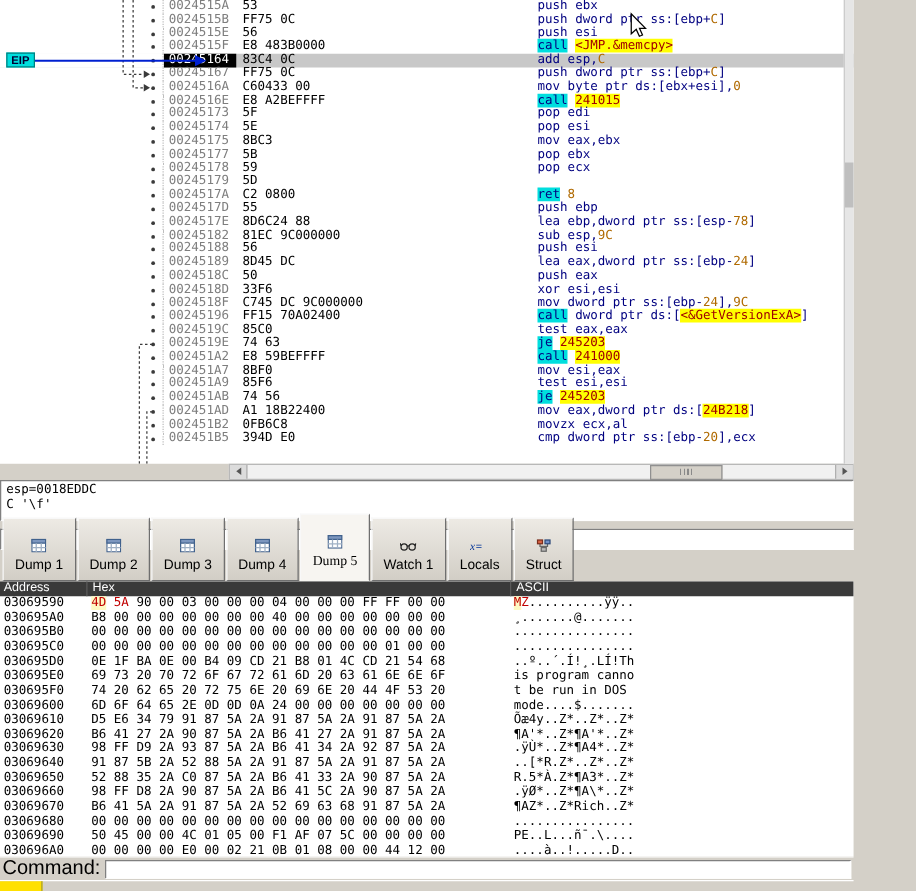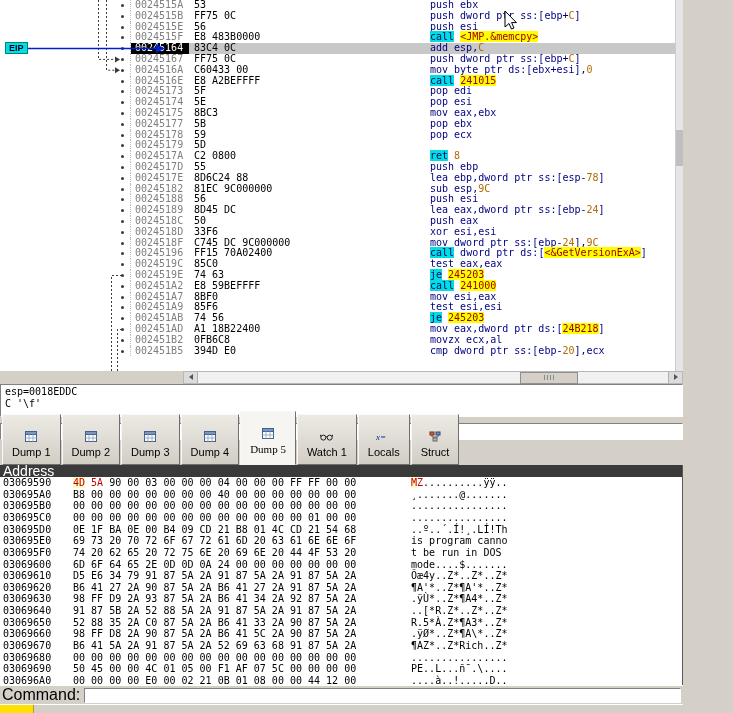--- a/index.html
+++ b/index.html
@@ -53,21 +53,21 @@
   .tab{display:inline-flex;align-items:center;gap:4px;height:17px;padding:16px 9px;margin-right:1px;
        background:linear-gradient(#EDEAE4,#D2CEC6);border:1px solid;border-color:#F8F8F8 #6F6F6F #6F6F6F #F8F8F8;
        font-size:11px;color:#000;flex-direction:column;}
   .tab.active{height:20px;background:#F7F5F1;border-bottom-color:#F7F5F1;font-family:Liberation Serif, serif;}
   .tab-icon{display:inline-flex;align-items:center;}
   .tab-label{white-space:nowrap;}
 
   
   .dump{height:222px;background:#fff;overflow:hidden;font-family:"DejaVu Sans Mono",monospace;font-size:10px;}
   .dump-head{display:flex;height:12px;line-height:12px;background:var(--headbg,#3A3A3A);color:#fff;
-             font-family:"Liberation Sans",sans-serif;font-size:14px;flex-direction:column;}
+             font-family:"Liberation Sans",sans-serif;font-size:10px;}
   .dh-addr{flex:0 0 66px;padding-left:3px;border-right:1px solid #5A5A5A;}
   .dh-hex{flex:0 0 334px;padding-left:4px;border-right:1px solid #5A5A5A;}
   .dh-ascii{flex:1;padding-left:4px;}
   .hrow{display:flex;height:11.65px;line-height:11.65px;white-space:pre;color:#000;}
   .h-addr{flex:0 0 66px;padding-left:3px;}
   .h-hex{flex:0 0 334px;padding-left:4px;}
   .h-ascii{flex:1;padding-left:4px;}
   .bred{color:var(--red,#C00000);}
   .bsel{color:var(--red,#C00000);background:#fef9c3;}
 

